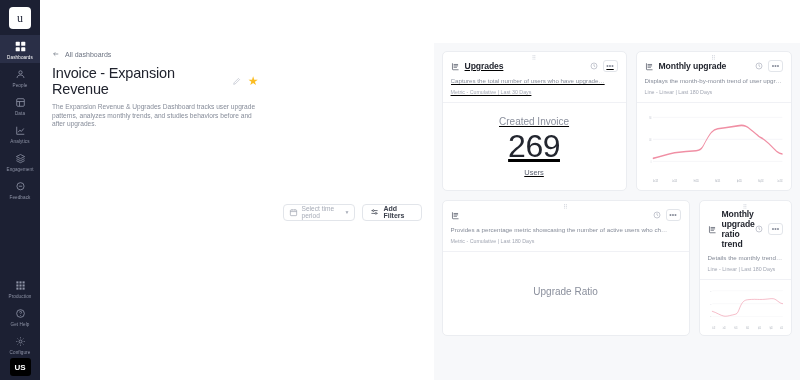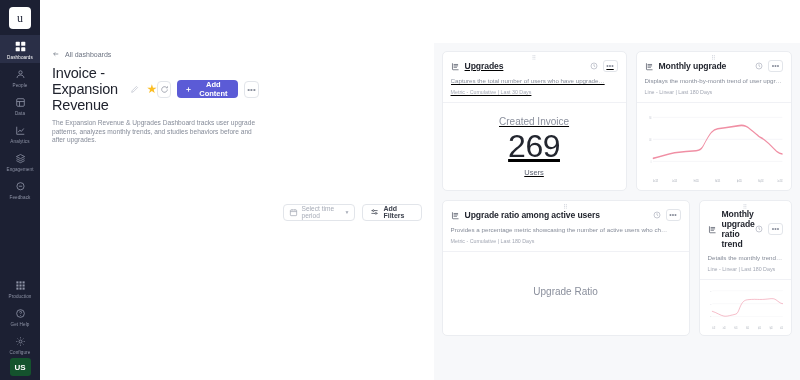--- a/index.html
+++ b/index.html
@@ -28,21 +28,21 @@
   .nav-item {
     width: 40px; padding: 4px 0 3px 0;
     display: flex; flex-direction: column; align-items: center;
     color: #8E93A6; cursor: pointer;
   }
   .nav-item.active { background: #2A2F47; color: #ffffff; }
   .nav-item .ico { height: 14px; display: flex; align-items: center; justify-content: center; }
   .nav-item .lbl { font-size: 4.6px; margin-top: 2px; letter-spacing: .1px; white-space: nowrap; }
   .nav-spacer { flex: 1 1 auto; }
   .avatar {
-    width: 21px; height: 18px; margin-bottom: 4px; background: #14532d;
+    width: 21px; height: 18px; margin-bottom: 4px; background: #000000;
     border-radius: 3px; color: #fff; font-size: 8px; font-weight: bold;
     display: flex; align-items: center; justify-content: center;
   }
 
   
   .main { flex: 1 1 auto; height: 340px; background: #F7F8FA; display: flex; overflow: hidden; margin-top: 43px; }
   .topbar { background: #ffffff; padding: 7px 12px 8px 12px; border-bottom: 1px solid #ECEEF2; }
   .breadcrumb { display: flex; align-items: center; gap: 5px; color: #6B7280; font-size: 7px; cursor: pointer; }
   .title-row { display: flex; align-items: center; margin-top: 7px; }
   .page-title { font-size: 14.5px; color: #20232E; font-weight: normal; letter-spacing: -.2px; }
@@ -247,39 +247,20 @@
 
       <div class="title-row">
         <h1 class="page-title">Invoice - Expansion Revenue</h1>
         <span class="edit-ico">
           <svg width="9" height="9" viewBox="0 0 16 16" fill="none" stroke="currentColor" stroke-width="1.2">
               <path d="M11.4 2.6l2 2L5.6 12.4l-2.6.6.6-2.6z"></path>
             </svg>
         </span>
         <span class="star-ico">★</span>
 
-        <div class="title-actions">
-          <div class="icon-btn">
-            <svg width="9" height="9" viewBox="0 0 16 16" fill="none" stroke="currentColor" stroke-width="1.3">
-                <path d="M13 8a5 5 0 1 1-1.6-3.7"></path>
-                <path d="M13.2 2.3v2.7h-2.7"></path>
-              </svg>
-          </div>
-          <button class="primary-btn">
-            <span style="display:flex;">
-              <svg width="7" height="7" viewBox="0 0 16 16" fill="none" stroke="currentColor" stroke-width="2">
-                  <path d="M8 3v10M3 8h10"></path>
-                </svg>
-            </span>
-            <span>Add Content</span>
-          </button>
-          <div class="icon-btn">
-            <span>•••</span>
-          </div>
-        </div>
       </div>
 
       <div class="page-desc">The Expansion Revenue &amp; Upgrades Dashboard tracks user upgrade patterns, analyzes monthly trends, and studies behaviors before and after upgrades.</div>
     </div>
 
     <div class="filterbar">
       <div class="select-box">
         <span style="display:flex;color:#9AA0AC;">
           <svg width="9" height="9" viewBox="0 0 16 16" fill="none" stroke="currentColor" stroke-width="1.2">
               <rect x="2.4" y="3.4" width="11.2" height="10.2" rx="1.4"></rect>
@@ -394,21 +375,20 @@
         <div class="card metric-md">
           <div class="drag-handle">⠿</div>
           <div class="card-head">
             <div class="card-title-row">
               <span class="chart-ico">
                 <svg width="9" height="9" viewBox="0 0 16 16" fill="none" stroke="currentColor" stroke-width="1.2">
                     <path d="M2.6 2.2v10.4a1.2 1.2 0 0 0 1.2 1.2h9.6"></path>
                     <path d="M4.6 4.4h8M4.6 6.9h8M4.6 9.4h6"></path>
                   </svg>
               </span>
-              <span class="card-title">Upgrade ratio among active users</span>
               <div class="card-head-actions">
                 <span class="clock-ico">
                   <svg width="8" height="8" viewBox="0 0 16 16" fill="none" stroke="currentColor" stroke-width="1.3">
                       <circle cx="8" cy="8" r="6"></circle>
                       <path d="M8 4.4V8l2.4 1.6"></path>
                     </svg>
                 </span>
                 <span class="kebab">•••</span>
               </div>
             </div>

